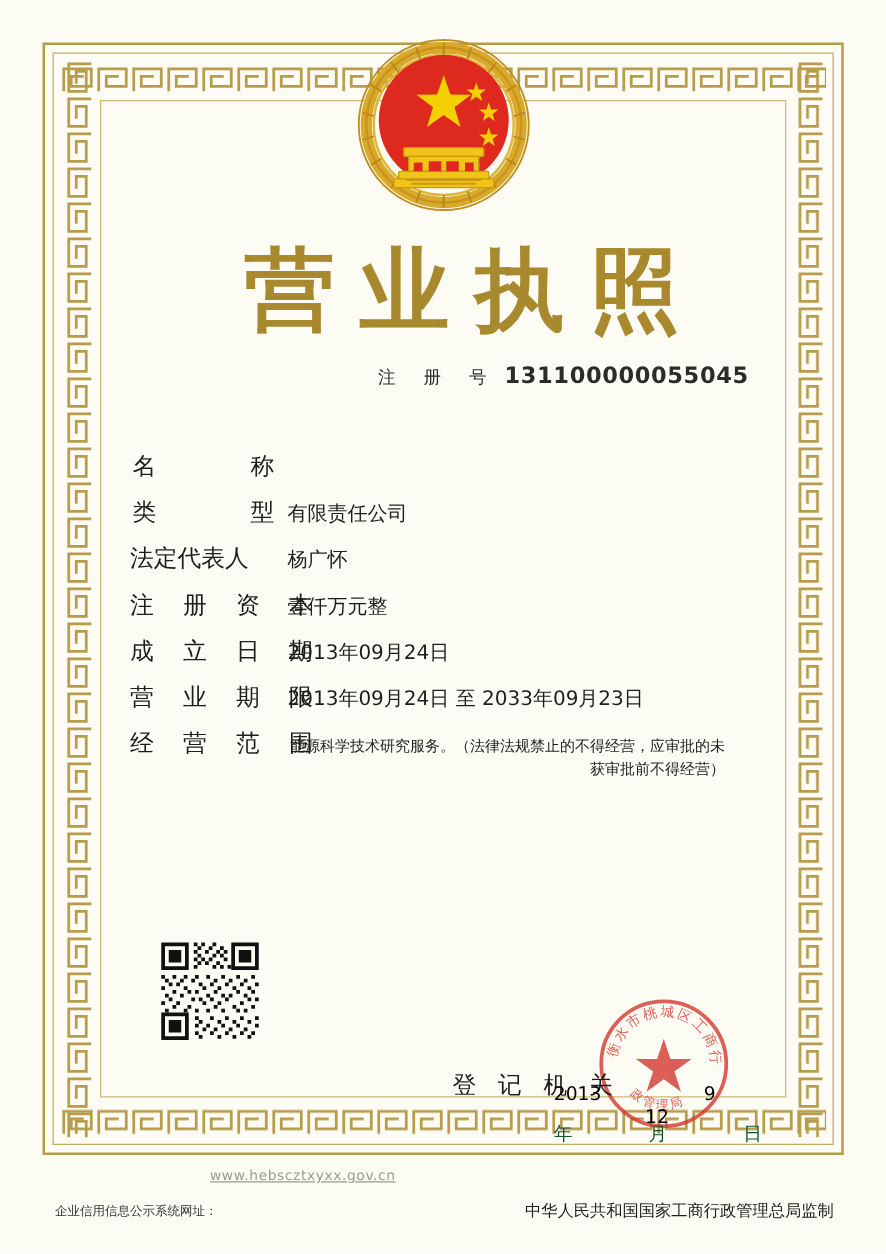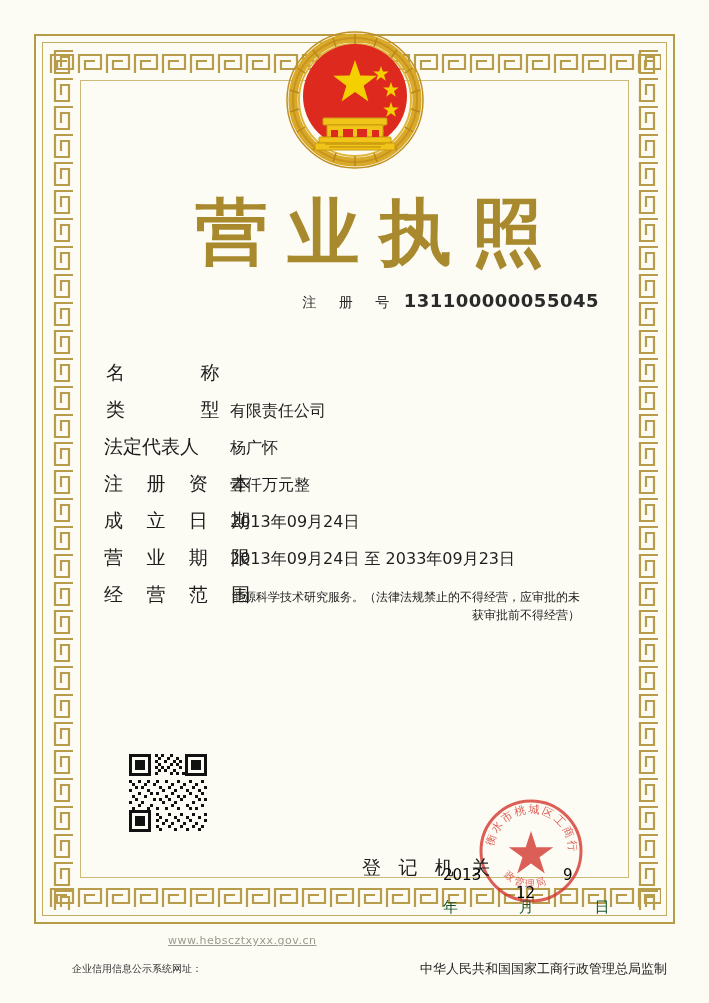--- a/index.html
+++ b/index.html
@@ -194,21 +194,21 @@
     font-size: 11px;
     color: #9a9a8c;
     white-space: nowrap;
     letter-spacing: 0.5px;
     text-decoration: underline;
   }
 
   
   .footer-left {
     position: absolute;
-    left: 72px;
+    left: 44px;
     top: 962px;
     font-size: 10px;
     color: #333;
     white-space: nowrap;
   }
   .footer-right {
     position: absolute;
     right: 42px;
     top: 960px;
     font-size: 13px;

